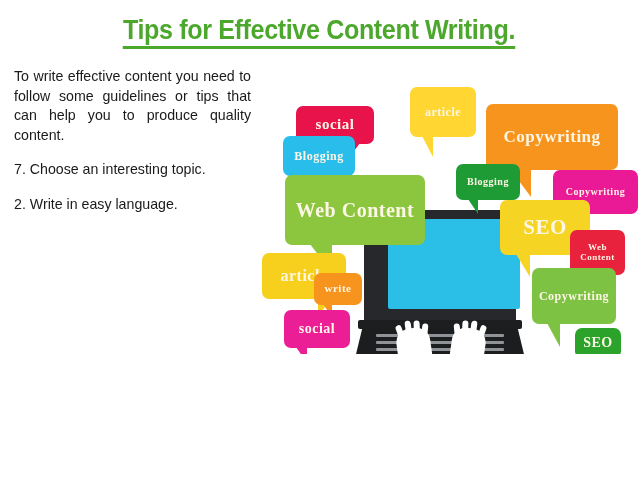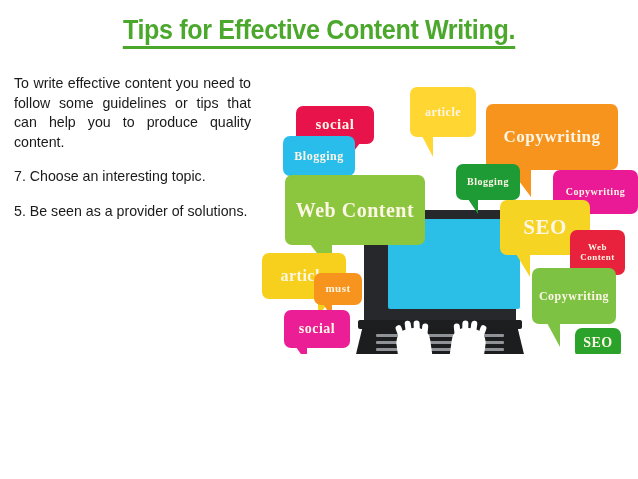--- a/index.html
+++ b/index.html
@@ -43,21 +43,21 @@
   #body-copy {
     position: absolute;
     left: 14px;
     top: 64px;
     width: 237px;
     color: #1a1a1a;
     font-size: 14.2px;
     line-height: 19.6px;
   }
   #body-copy p {
-    margin: 10px 0 15px 0;
+    margin: 3px 0 15px 0;
     text-align: justify;
     text-justify: inter-word;
   }
   #body-copy p:last-child { margin-bottom: 0; }
 
   
   #graphic {
     position: absolute;
     left: 258px;
     top: 78px;
@@ -192,21 +192,21 @@
 
 <div id="slide">
 
   <div id="title">
     <span class="u">Tips for Effective Content Writing.</span>
   </div>
 
   <div id="body-copy">
     <p>To write effective content you need to follow some guidelines or tips that can help you to produce quality content.</p>
     <p>7. Choose an interesting topic.</p>
-    <p>5. Be seen as a provider of solutions.</p>
+    <p>2. Write in easy language.</p>
   </div>
 
   <div id="graphic">
 
     <div class="laptop">
       <div class="lid">
         <div class="screen"></div>
       </div>
       <div class="hinge"></div>
       <div class="base"></div>
@@ -267,21 +267,21 @@
         </div>
         <div class="bubble" style="left: 312px; top: 152px; width: 55px; height: 45px; background: rgb(232, 33, 60); color: rgb(253, 246, 230); font-size: 9px;">
           <span>Web Content</span>
           <span class="tail" style="left: 10px; bottom: -18px; border-width: 19px 0px 0px 9px; border-color: rgb(232, 33, 60) transparent transparent;"></span>
         </div>
         <div class="bubble" style="left: 4px; top: 175px; width: 84px; height: 46px; background: rgb(247, 208, 30); color: rgb(253, 246, 230); font-size: 16px;">
           <span>article</span>
           <span class="tail" style="right: 15px; bottom: -18px; border-width: 19px 13px 0px 0px; border-color: rgb(247, 208, 30) transparent transparent;"></span>
         </div>
         <div class="bubble" style="left: 56px; top: 195px; width: 48px; height: 32px; background: rgb(247, 148, 29); color: rgb(253, 246, 230); font-size: 11px;">
-          <span>must</span>
+          <span>write</span>
           <span class="tail" style="left: 9px; bottom: -12px; border-width: 13px 0px 0px 9px; border-color: rgb(247, 148, 29) transparent transparent;"></span>
         </div>
         <div class="bubble" style="left: 274px; top: 190px; width: 84px; height: 56px; background: rgb(125, 194, 66); color: rgb(253, 246, 230); font-size: 12px;">
           <span>Copywriting</span>
           <span class="tail" style="left: 15px; bottom: -23px; border-width: 24px 0px 0px 13px; border-color: rgb(125, 194, 66) transparent transparent;"></span>
         </div>
         <div class="bubble" style="left: 26px; top: 232px; width: 66px; height: 38px; background: rgb(236, 30, 149); color: rgb(253, 246, 230); font-size: 14px;">
           <span>social</span>
           <span class="tail" style="left: 12px; bottom: -15px; border-width: 16px 0px 0px 11px; border-color: rgb(236, 30, 149) transparent transparent;"></span>
         </div>

